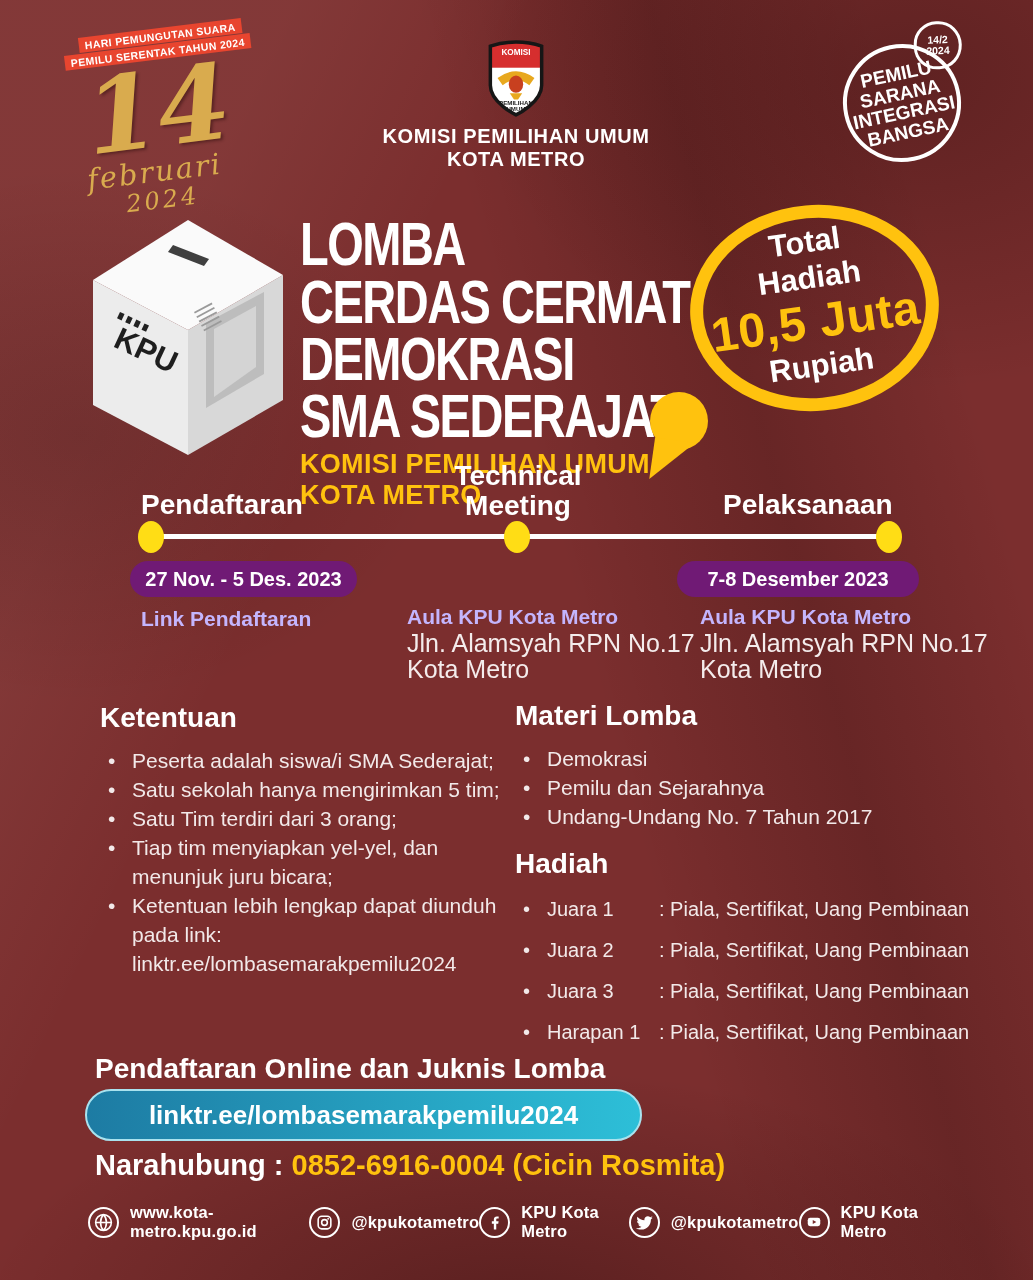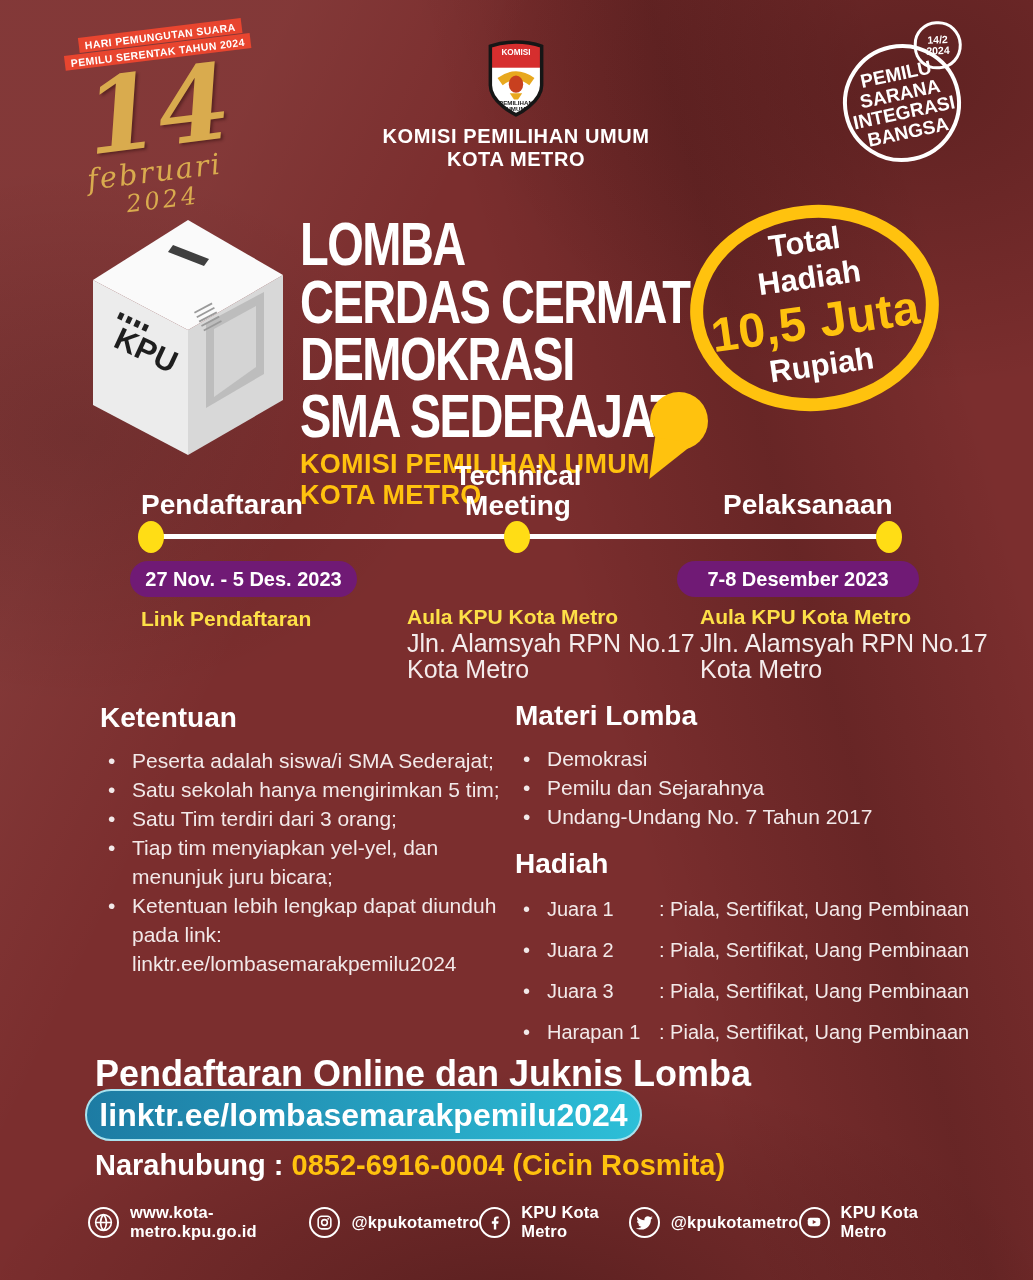--- a/index.html
+++ b/index.html
@@ -77,45 +77,45 @@
   .tl-head.h3 { left:723px; top:489px; }
   .tl-line { left:150px; top:534px; width:740px; height:5px; background:#fff; border-radius:3px; }
   .tl-dot { width:26px; height:32px; background:#FFDD15; border-radius:50%; top:521px; }
   .tl-dot.d1 { left:138px; } .tl-dot.d2 { left:504px; } .tl-dot.d3 { left:876px; }
   .tl-badge { height:36px; border-radius:18px; background:#701a75; color:#fff;
     font-size:20px; font-weight:bold; line-height:36px; text-align:center; top:561px; }
   .tl-badge.b1 { left:130px; width:227px; }
   .tl-badge.b2 { left:409px; width:214px; }
   .tl-badge.b3 { left:677px; width:242px; }
   .tl-detail { color:#F4ECEC; }
-  .tl-detail .venue { font-size:21px; font-weight:bold; color:#fde047; line-height:27px; }
+  .tl-detail .venue { font-size:21px; font-weight:bold; color:#c4b5fd; line-height:27px; }
   .tl-detail .addr { font-size:25px; line-height:26px; }
   .tl-detail.c1 { left:141px; top:605px; }
   .tl-detail.c2 { left:407px; top:603px; }
   .tl-detail.c3 { left:700px; top:603px; }
 
   
   .section-heading { font-size:28px; font-weight:bold; color:#fff; }
   .col-left { left:100px; top:702px; width:400px; }
   .col-right { left:515px; top:700px; width:505px; }
   ul.bullets { list-style:none; margin-top:12px; }
   ul.bullets li { position:relative; padding-left:32px; font-size:21px; line-height:29px; color:#F2E9E9; }
   ul.bullets li::before { content:"\2022"; position:absolute; left:8px; top:0; color:#F2E9E9; }
   ul.prizes { list-style:none; margin-top:16px; }
   ul.prizes li { position:relative; padding-left:32px; font-size:20px; line-height:26px;
     margin-bottom:15px; color:#F2E9E9; display:flex; }
   ul.prizes li::before { content:"\2022"; position:absolute; left:8px; top:0; color:#F2E9E9; }
   ul.prizes .plabel { width:112px; flex:none; }
   .heading-hadiah { margin-top:17px; }
 
   
-  .reg-heading { left:95px; top:1053px; font-size:36px; font-weight:bold; }
+  .reg-heading { left:95px; top:1053px; font-size:28px; font-weight:bold; }
   .link-pill { left:85px; top:1089px; width:557px; height:52px; border-radius:26px;
     background:linear-gradient(90deg,#1D7BA3,#2DBFD8); border:2px solid #A9E2EE;
-    text-align:center; line-height:48px; font-size:32px; font-weight:bold; color:#fff; }
+    text-align:center; line-height:48px; font-size:26px; font-weight:bold; color:#fff; }
   .contact { left:95px; top:1149px; font-size:29px; font-weight:bold; }
   .contact .c-val { color:#FFC20E; }
 
   
   .footer { left:88px; top:1204px; width:860px; height:36px; display:flex;
     align-items:center; justify-content:space-between; }
   .f-item { display:flex; align-items:center; gap:11px; }
   .f-icn { width:31px; height:31px; flex:none; border:2.4px solid #fff; border-radius:50%;
     display:flex; align-items:center; justify-content:center; }
   .f-icn svg { display:block; }

